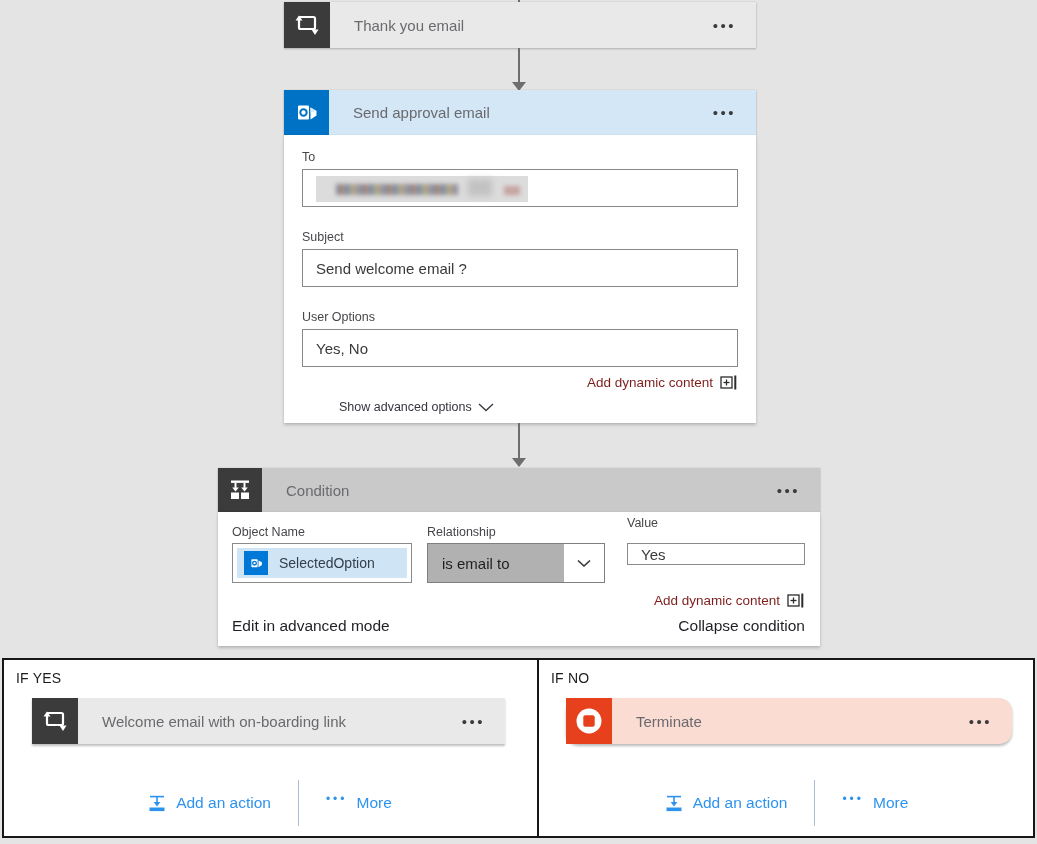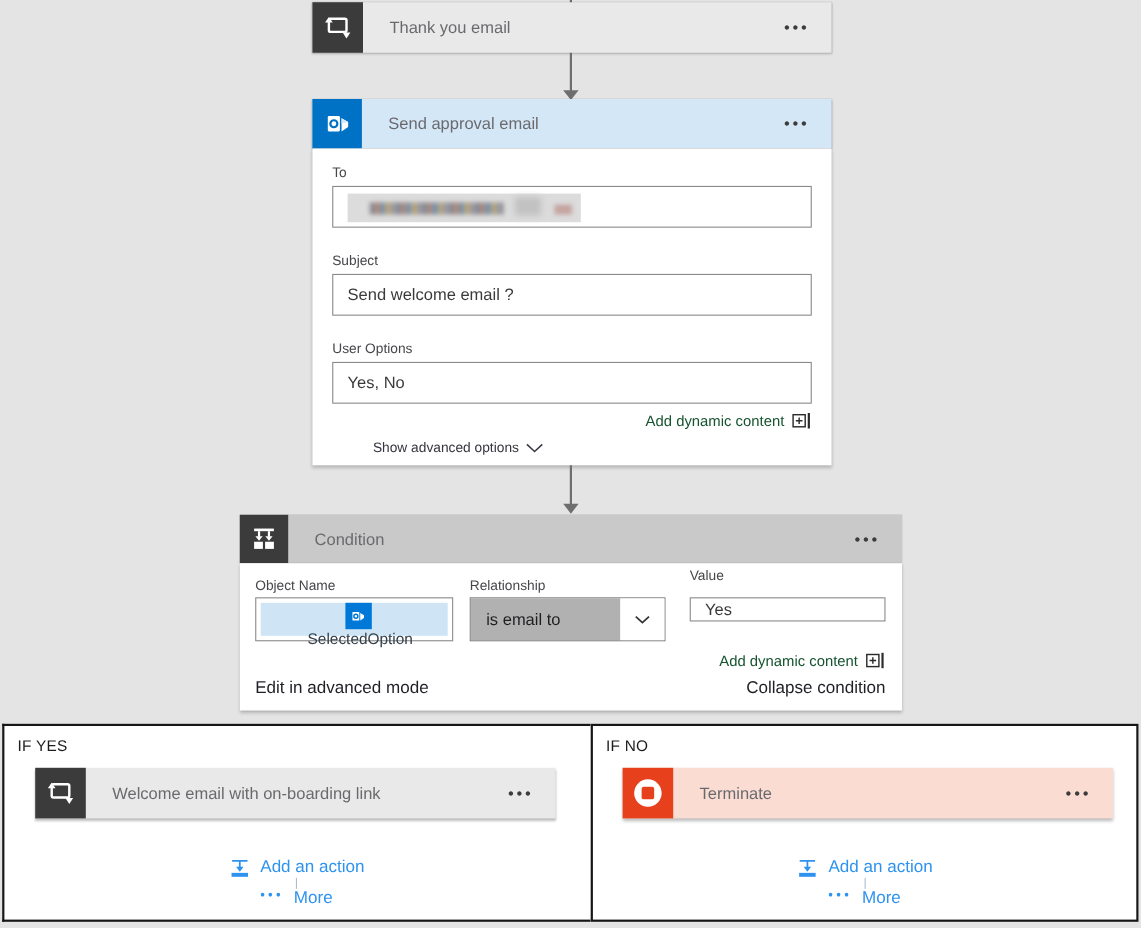--- a/index.html
+++ b/index.html
@@ -24,42 +24,42 @@
   
   .body-panel { position:absolute; background:#ffffff; box-shadow:0 2px 3px rgba(0,0,0,.2), 0 0 1px rgba(0,0,0,.12); }
   .fld-label { position:absolute; font-size:12.5px; color:#47474b; }
   .fld-input { position:absolute; height:38px; border:1px solid #8a8a8a; background:#fff; font-size:15px; color:#3a3a3c; padding:0 13px; font-family:"Liberation Sans", sans-serif; outline:none; }
   .redacted-strip { position:absolute; left:13px; top:6px; width:212px; height:26px; background:#dcdcdc; }
   .redacted-bar1 { position:absolute; left:20px; top:8px; width:122px; height:11px;
       background:repeating-linear-gradient(90deg,#8b8b95 0 5px,#b08a7a 5px 9px,#7a93ad 9px 14px,#b5a47e 14px 19px,#9a9aa0 19px 24px); filter:blur(2px); }
   .redacted-bar2 { position:absolute; left:152px; top:3px; width:24px; height:17px; background:#c2c2c2; filter:blur(3px); }
   .redacted-bar3 { position:absolute; left:188px; top:10px; width:16px; height:9px; background:#c4a4a0; filter:blur(2px); }
 
-  .add-dyn { position:absolute; display:flex; align-items:center; gap:7px; font-size:13.5px; color:#14532d; cursor:pointer; }
+  .add-dyn { position:absolute; display:flex; align-items:center; gap:7px; font-size:13.5px; color:#7f1d1d; cursor:pointer; }
   .show-adv { position:absolute; display:flex; align-items:center; gap:6px; font-size:12.5px; color:#35353f; cursor:pointer;margin-left:44px; }
 
   
   .token-box { position:absolute; height:40px; border:1px solid #8a8a8a; background:#fff; padding:4px; }
-  .token-chip { display:flex; align-items:center; height:100%; background:#cfe5f6; cursor:pointer;flex-direction:column; }
+  .token-chip { display:flex; align-items:center; height:100%; background:#cfe5f6; cursor:pointer; }
   .token-chip .tk-icon { width:24px; height:24px; margin-left:7px; flex:none; background:#0078d7; display:flex; align-items:center; justify-content:center; }
   .token-chip .tk-text { font-size:14px; color:#33404c; margin-left:11px; }
   .select-box { position:absolute; height:40px; border:1px solid #7f7f7f; display:flex; cursor:pointer; background:#fff; }
   .select-text { flex:1; background:#b1b1b1; display:flex; align-items:center; padding-left:14px; font-size:15px; color:#1f1f22; }
   .select-chev { width:40px; display:flex; align-items:center; justify-content:center; background:#fff; }
   .cond-footer { position:absolute; font-size:15.5px; color:#1f1f26; cursor:pointer; }
 
   
   .branch-panel { position:absolute; background:#ffffff; border:2px solid #161616; }
   .branch-label { position:absolute; font-size:14px; color:#1c1c1c; letter-spacing:.2px; }
-  .branch-actions { position:absolute; display:flex; align-items:center; justify-content:center;flex-direction:column; }
+  .branch-actions { position:absolute; display:flex; align-items:center; justify-content:center; }
   .action-btn { display:flex; align-items:center; gap:9px; color:#2e93ee; font-size:15.5px; padding:0 27px; cursor:pointer; }
   .action-dots { font-size:12px; letter-spacing:3px; position:relative; top:-4px; }
   .action-divider { width:1px; height:46px; background:#a9bdd4; }
 
-  .terminate-card { background:#fadcd3; box-shadow:0 2px 3px rgba(0,0,0,.28); }
+  .terminate-card { background:#fadcd3; box-shadow:0 2px 3px rgba(0,0,0,.28);border-radius:13px; }
   .terminate-icon { background:#e6411c; }
 </style>
 </head>
 <body>
 
 <div id="canvas">
 
   <div class="vline" style="left:518px; top:0; height:3px;"></div>
 
   <div class="card gray-card card-shadow" style="left:284px; top:2px; width:472px; height:46px;">

